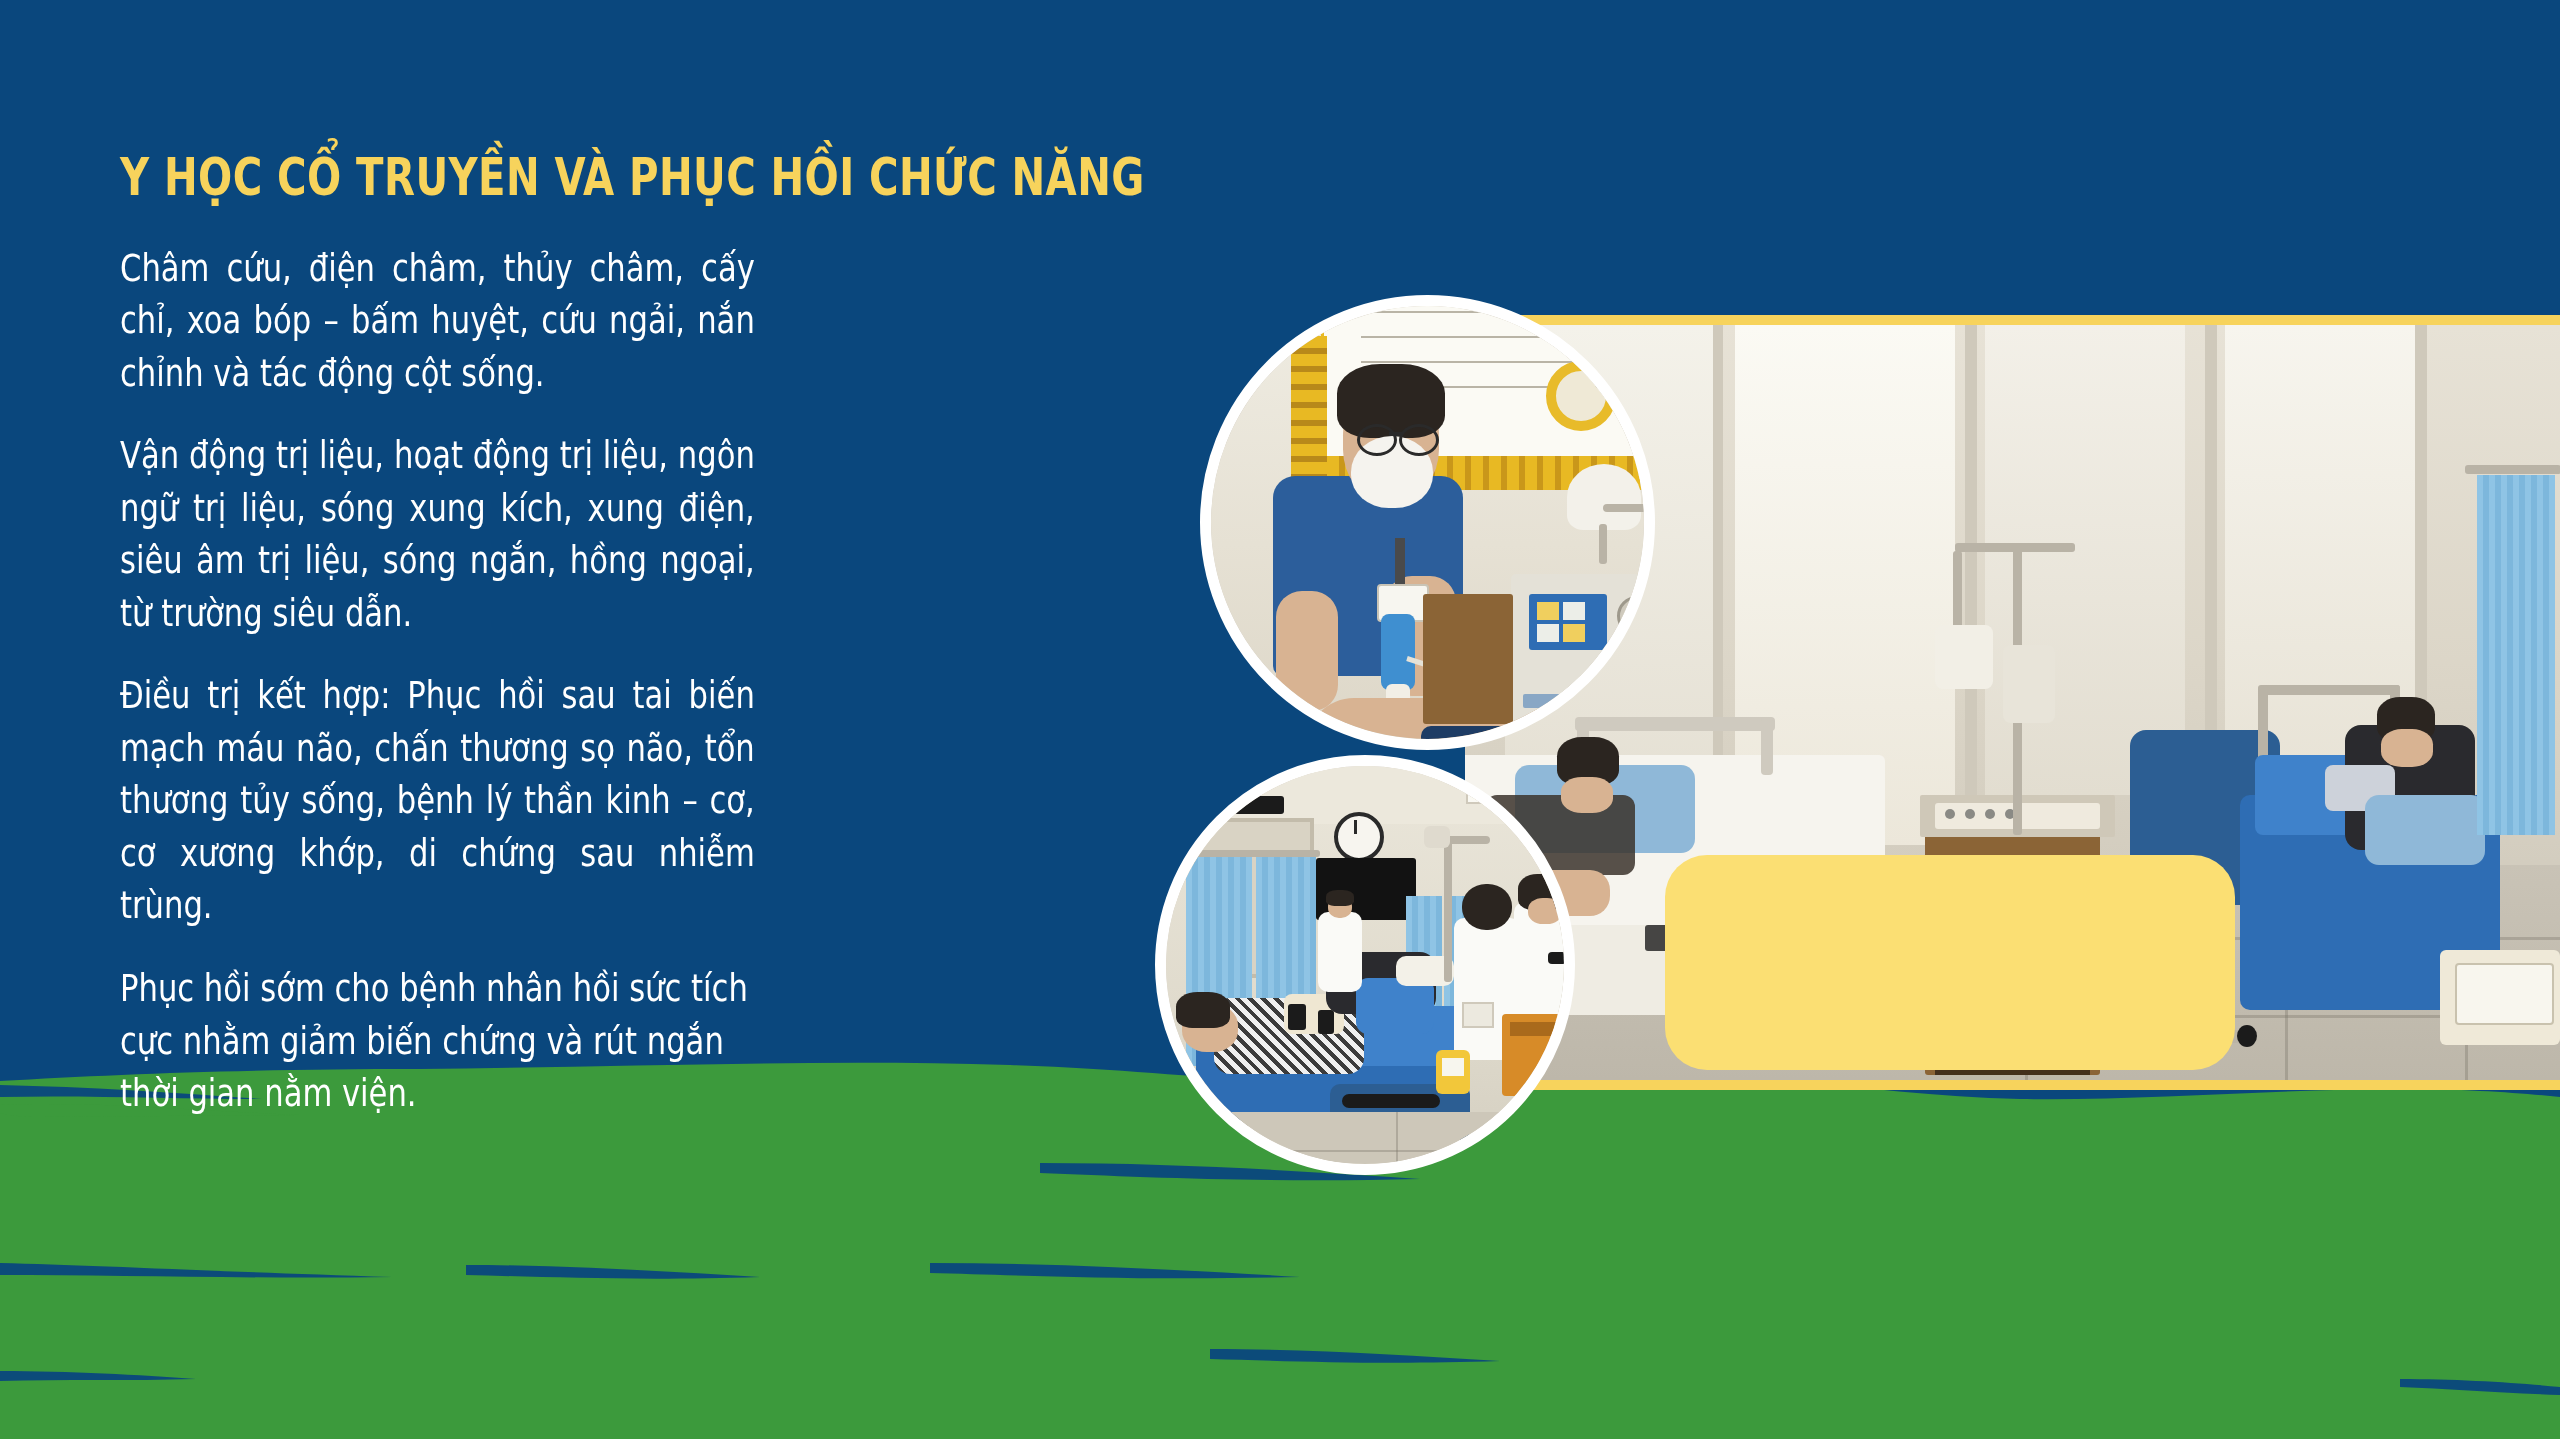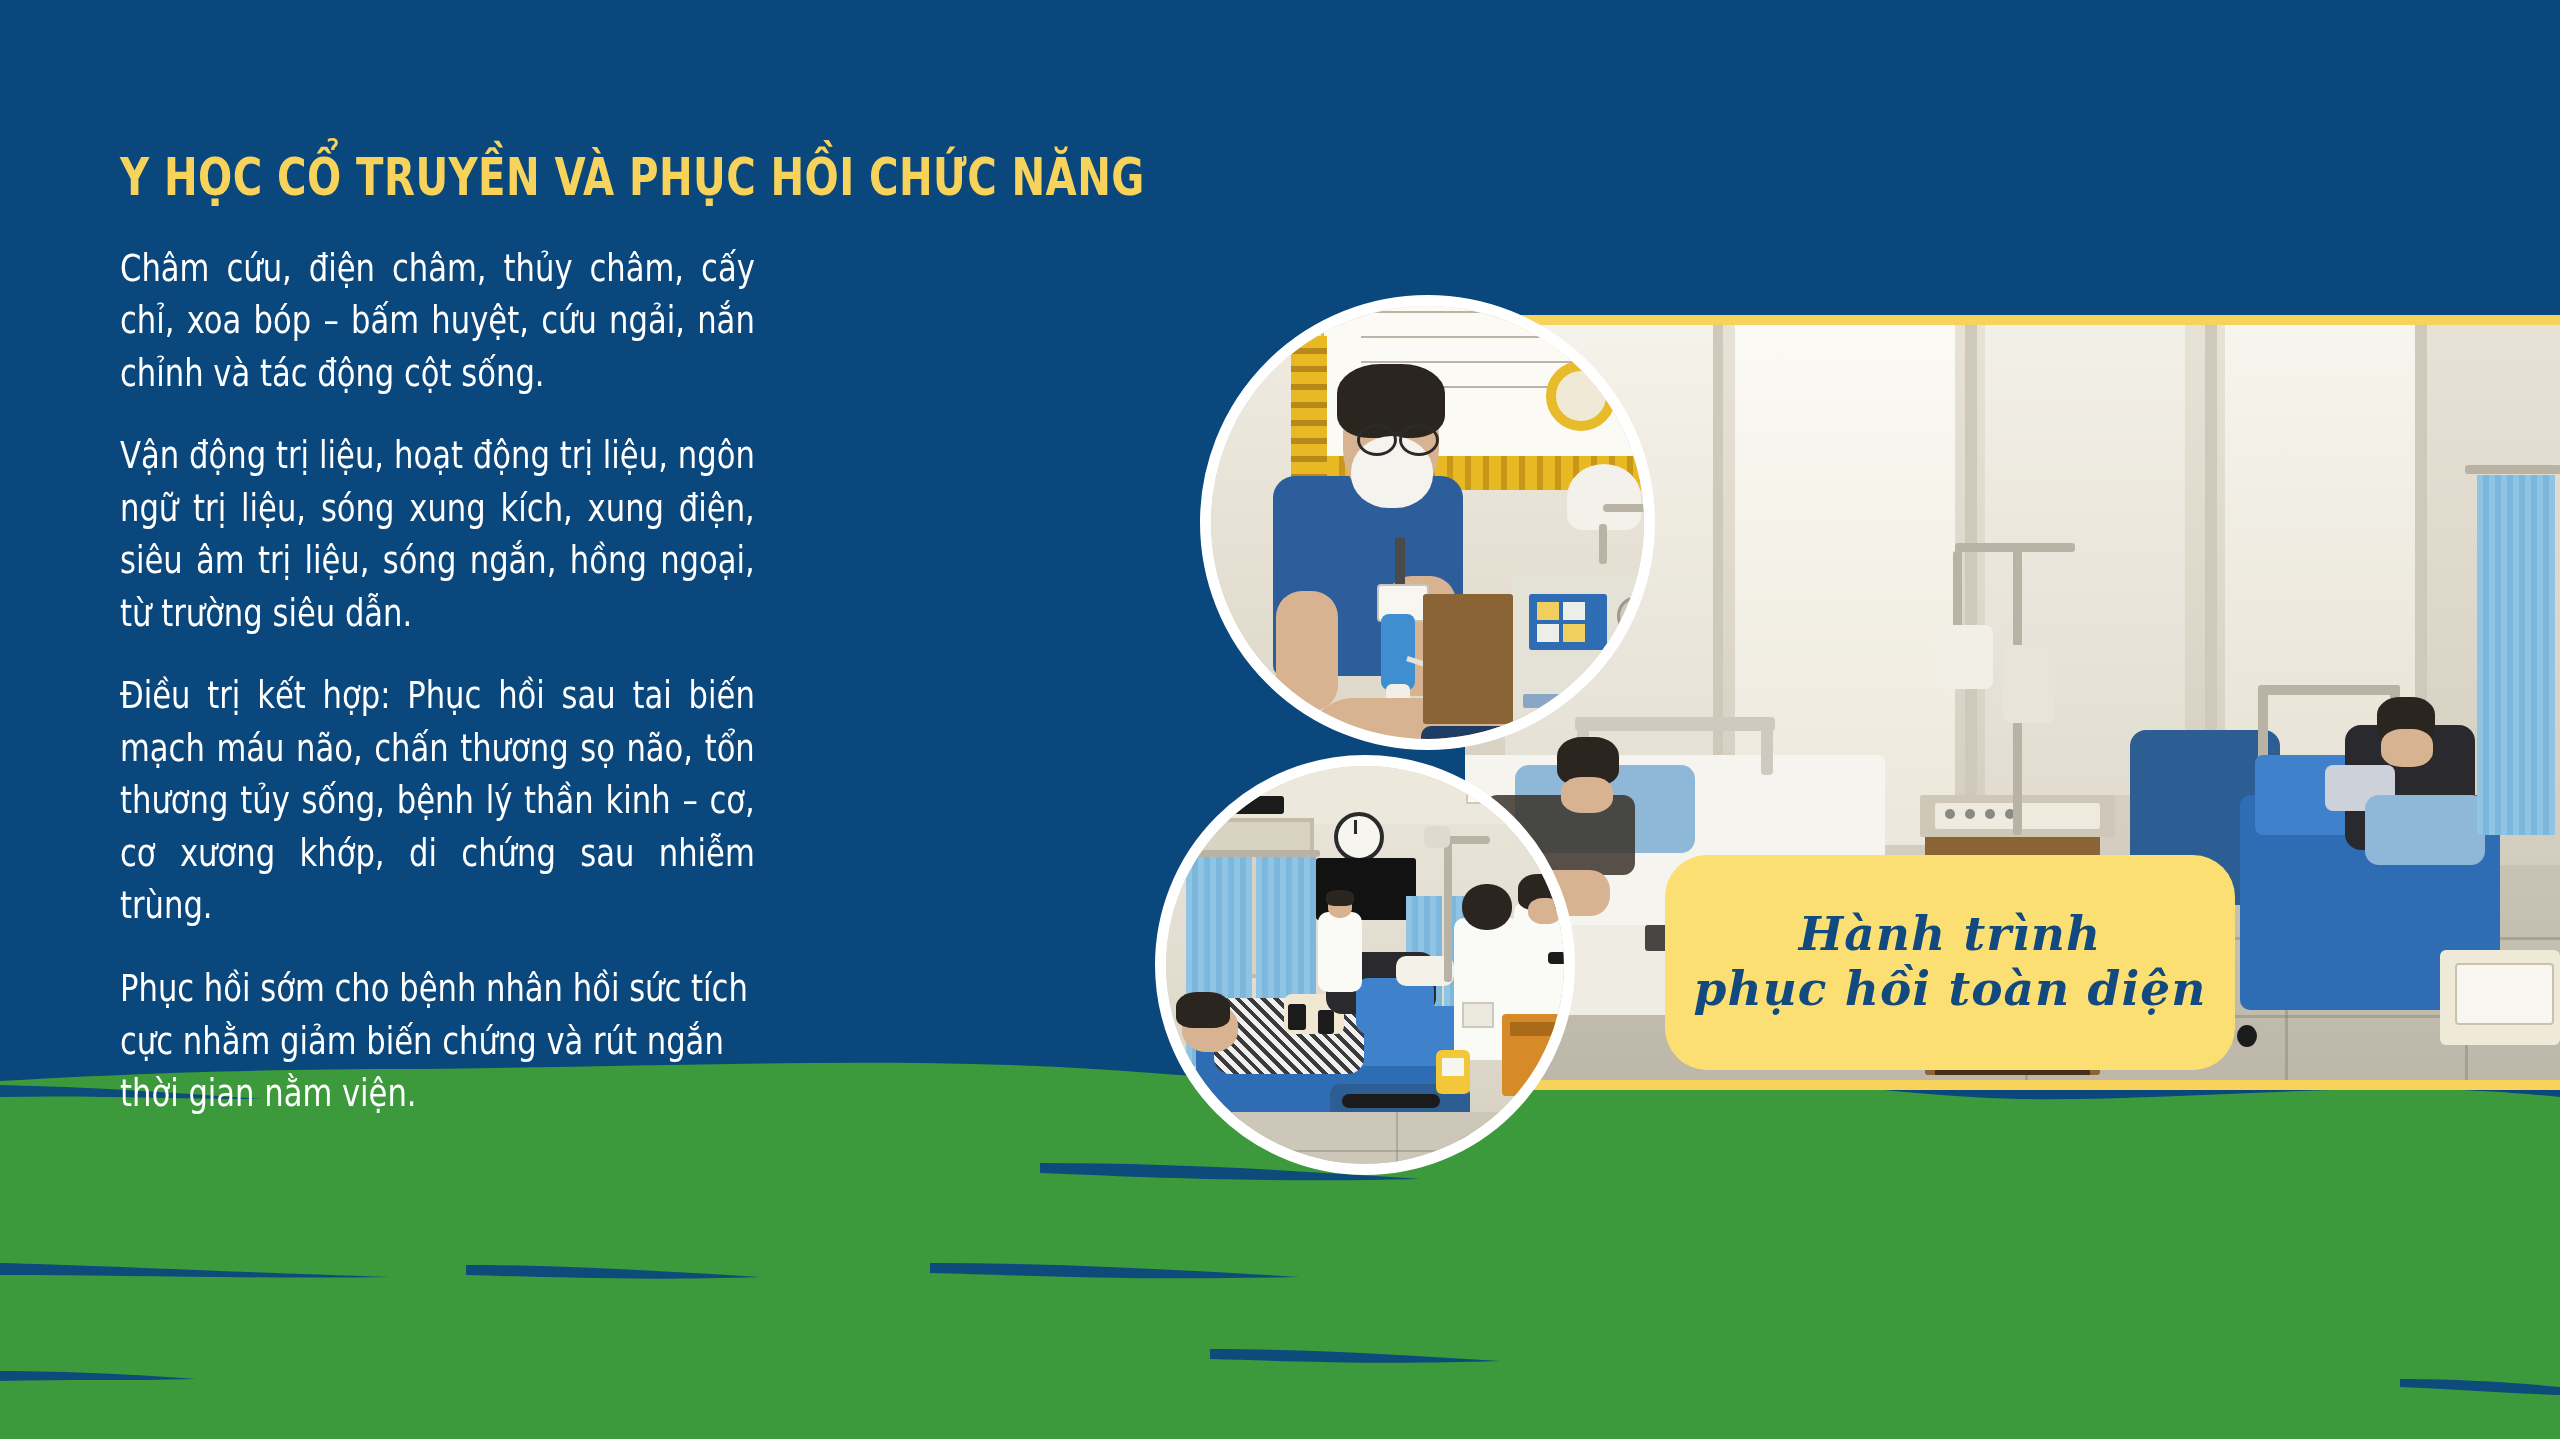--- a/index.html
+++ b/index.html
@@ -350,24 +350,20 @@
 
   <div class="text-col">
     <h1 class="headline">Y HỌC CỔ TRUYỀN VÀ PHỤC HỒI CHỨC NĂNG</h1>
     <p class="para">Châm cứu, điện châm, thủy châm, cấy chỉ, xoa bóp – bấm huyệt, cứu ngải, nắn chỉnh và tác động cột sống.</p>
     <p class="para">Vận động trị liệu, hoạt động trị liệu, ngôn ngữ trị liệu, sóng xung kích, xung điện, siêu âm trị liệu, sóng ngắn, hồng ngoại, từ trường siêu dẫn.</p>
     <p class="para">Điều trị kết hợp: Phục hồi sau tai biến mạch máu não, chấn thương sọ não, tổn thương tủy sống, bệnh lý thần kinh – cơ, cơ xương khớp, di chứng sau nhiễm trùng.</p>
     <p class="para nojust">Phục hồi sớm cho bệnh nhân hồi sức tích cực nhằm giảm biến chứng và rút ngắn thời gian nằm viện.</p>
   </div>
 
   <div class="badge">
-    <div class="script">
-      <span class="l1">Hành trình</span>
-      <span class="l2">phục hồi toàn diện</span>
-    </div>
   </div>
 
   <div class="green-band">
     <svg viewBox="0 0 2560 420" preserveAspectRatio="none">
       <path fill="#3C9A3C" d="M0,62 C120,55 250,50 420,50 C620,48 820,40 1010,46
         C1140,50 1210,62 1320,62 C1460,62 1520,52 1660,54
         C1790,56 1900,78 2020,80 C2140,82 2280,70 2400,70
         C2470,70 2520,74 2560,78 L2560,420 L0,420 Z"></path>
       <path fill="#3C9A3C" d="M0,86 C90,82 200,92 300,96 L40,98 C20,98 8,96 0,94 Z"></path>
       <path fill="#0A477D" d="M0,66 C90,68 180,74 262,80 C180,80 86,76 0,78 Z" opacity="0.95"></path>

